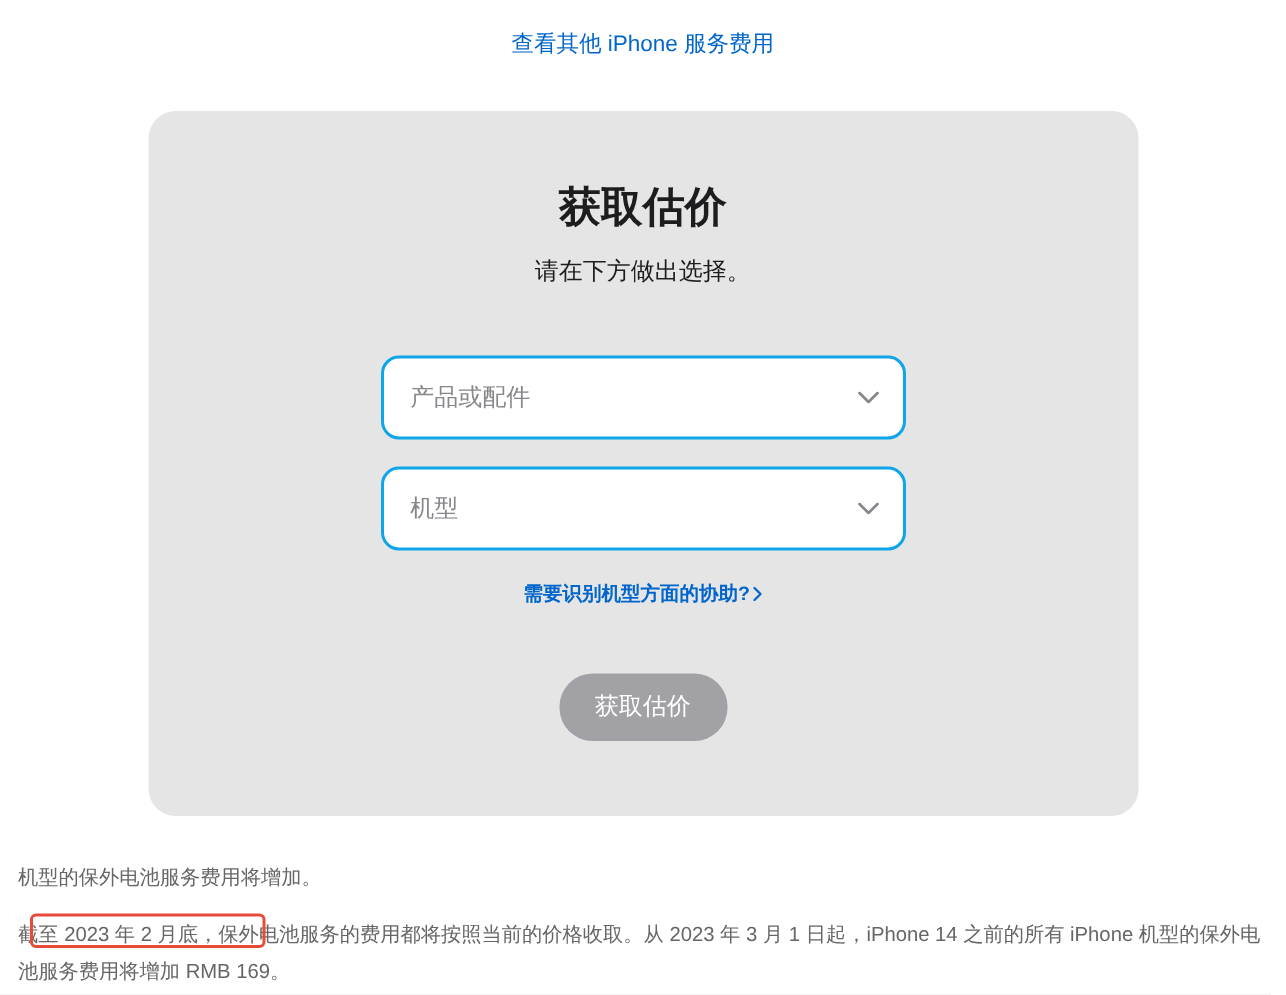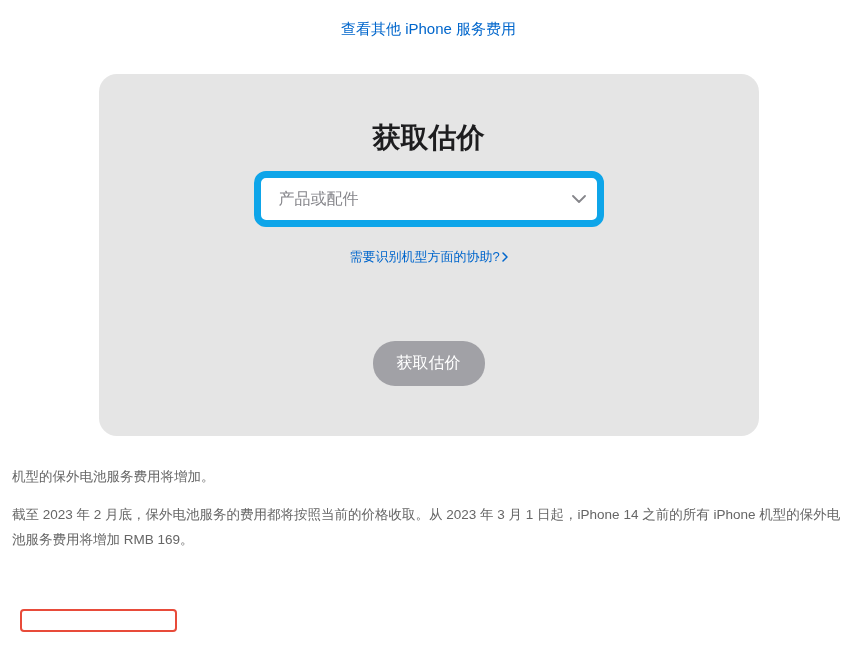--- a/index.html
+++ b/index.html
@@ -50,21 +50,21 @@
       margin-bottom: 20px;
     }
     .select-wrapper {
       position: relative;
       width: 350px;
     }
     .select-box {
       width: 100%;
       height: 56px;
       background: #ffffff;
-      border: 7px solid #0ea5e9;
+      border: 2px solid #0ea5e9;
       border-radius: 12px;
       padding: 0 45px 0 18px;
       font-size: 16px;
       color: #86868b;
       text-align: left;
       display: flex;
       align-items: center;
       cursor: pointer;
     }
     .chevron {
@@ -79,21 +79,22 @@
       height: 8px;
       display: block;
     }
     .help-link {
       color: #0066cc;
       text-decoration: none;
       font-size: 13px;
       display: inline-flex;
       align-items: center;
       gap: 2px;
-      margin-bottom: 75px;
+      margin-bottom: 44px;
+      font-weight: bold;
     }
     .help-link .chev-right svg {
       width: 6px;
       height: 10px;
     }
     .submit-btn {
       background: #a1a1a6;
       color: #ffffff;
       border: none;
       border-radius: 22px;
@@ -123,33 +124,44 @@
   </style>
 </head>
 <body>
 
 <div class="top-link">
   <a href="#">查看其他 iPhone 服务费用</a>
 </div>
 
 <div class="card">
   <h2 class="card-title">获取估价</h2>
+  <p class="card-subtitle">请在下方做出选择。</p>
 
   <div class="select-group">
     <div class="select-wrapper">
       <div class="select-box">
         <span>产品或配件</span>
       </div>
       <span class="chevron">
         <svg viewBox="0 0 14 8" fill="none">
             <path d="M1 1l6 6 6-6" stroke="#86868b" stroke-width="1.8" stroke-linecap="round" stroke-linejoin="round"></path>
           </svg>
       </span>
     </div>
 
+    <div class="select-wrapper">
+      <div class="select-box">
+        <span>机型</span>
+      </div>
+      <span class="chevron">
+        <svg viewBox="0 0 14 8" fill="none">
+            <path d="M1 1l6 6 6-6" stroke="#86868b" stroke-width="1.8" stroke-linecap="round" stroke-linejoin="round"></path>
+          </svg>
+      </span>
+    </div>
   </div>
 
   <a href="#" class="help-link">
     <span>需要识别机型方面的协助?</span>
     <span class="chev-right">
       <svg viewBox="0 0 6 10" fill="none">
           <path d="M1 1l4 4-4 4" stroke="#0066cc" stroke-width="1.5" stroke-linecap="round" stroke-linejoin="round"></path>
         </svg>
     </span>
   </a>

